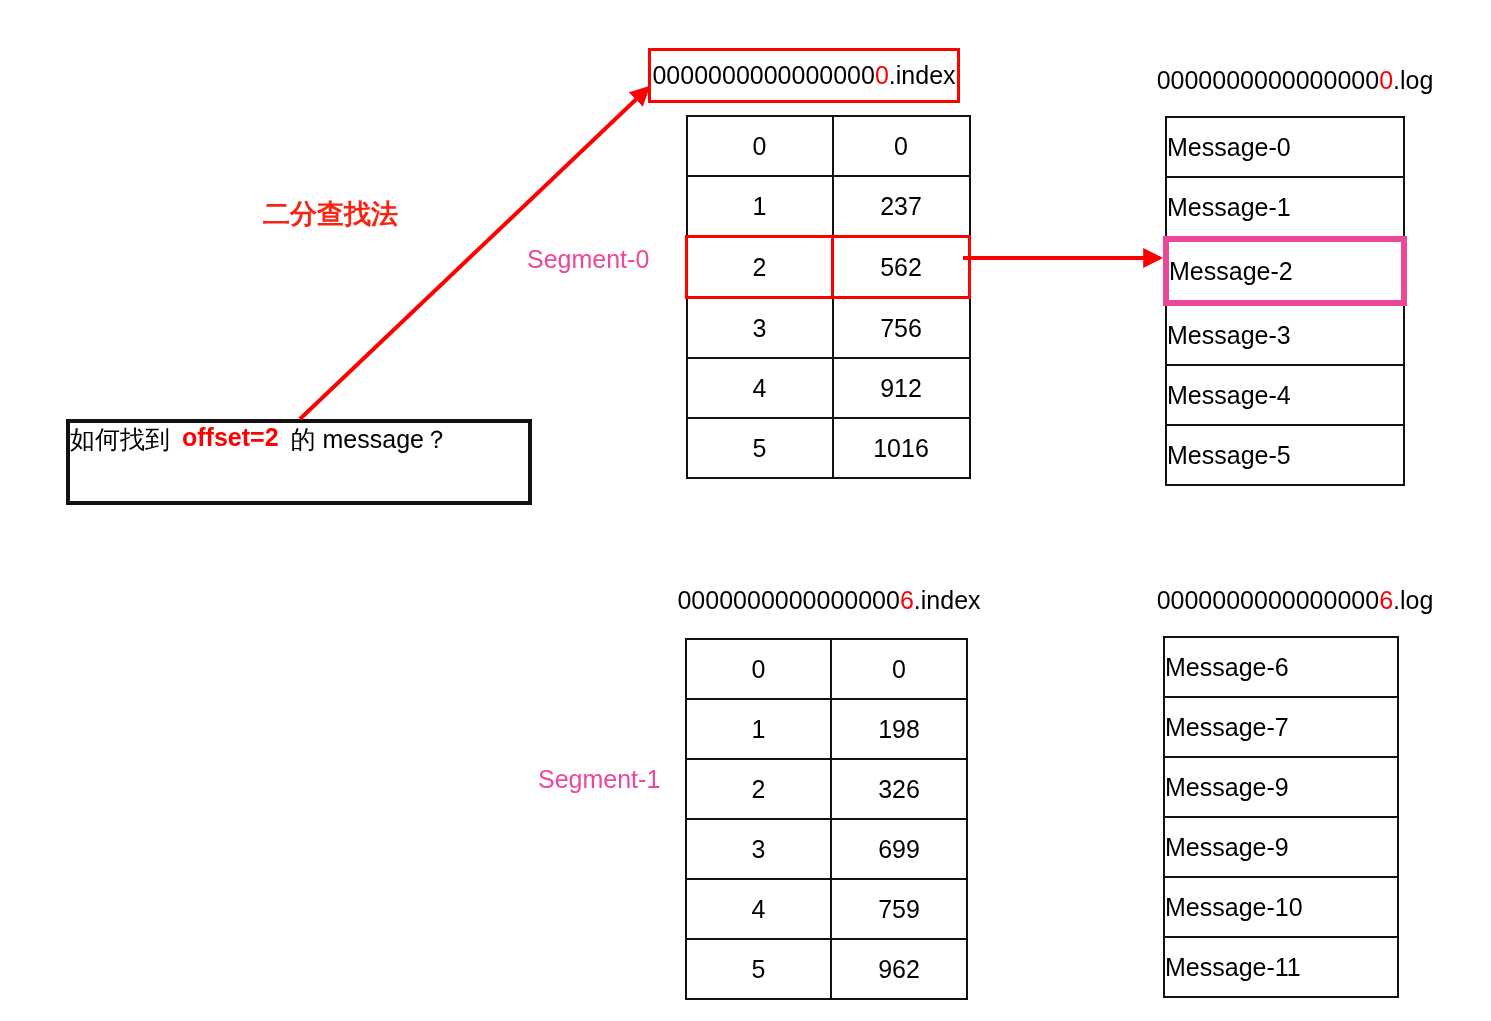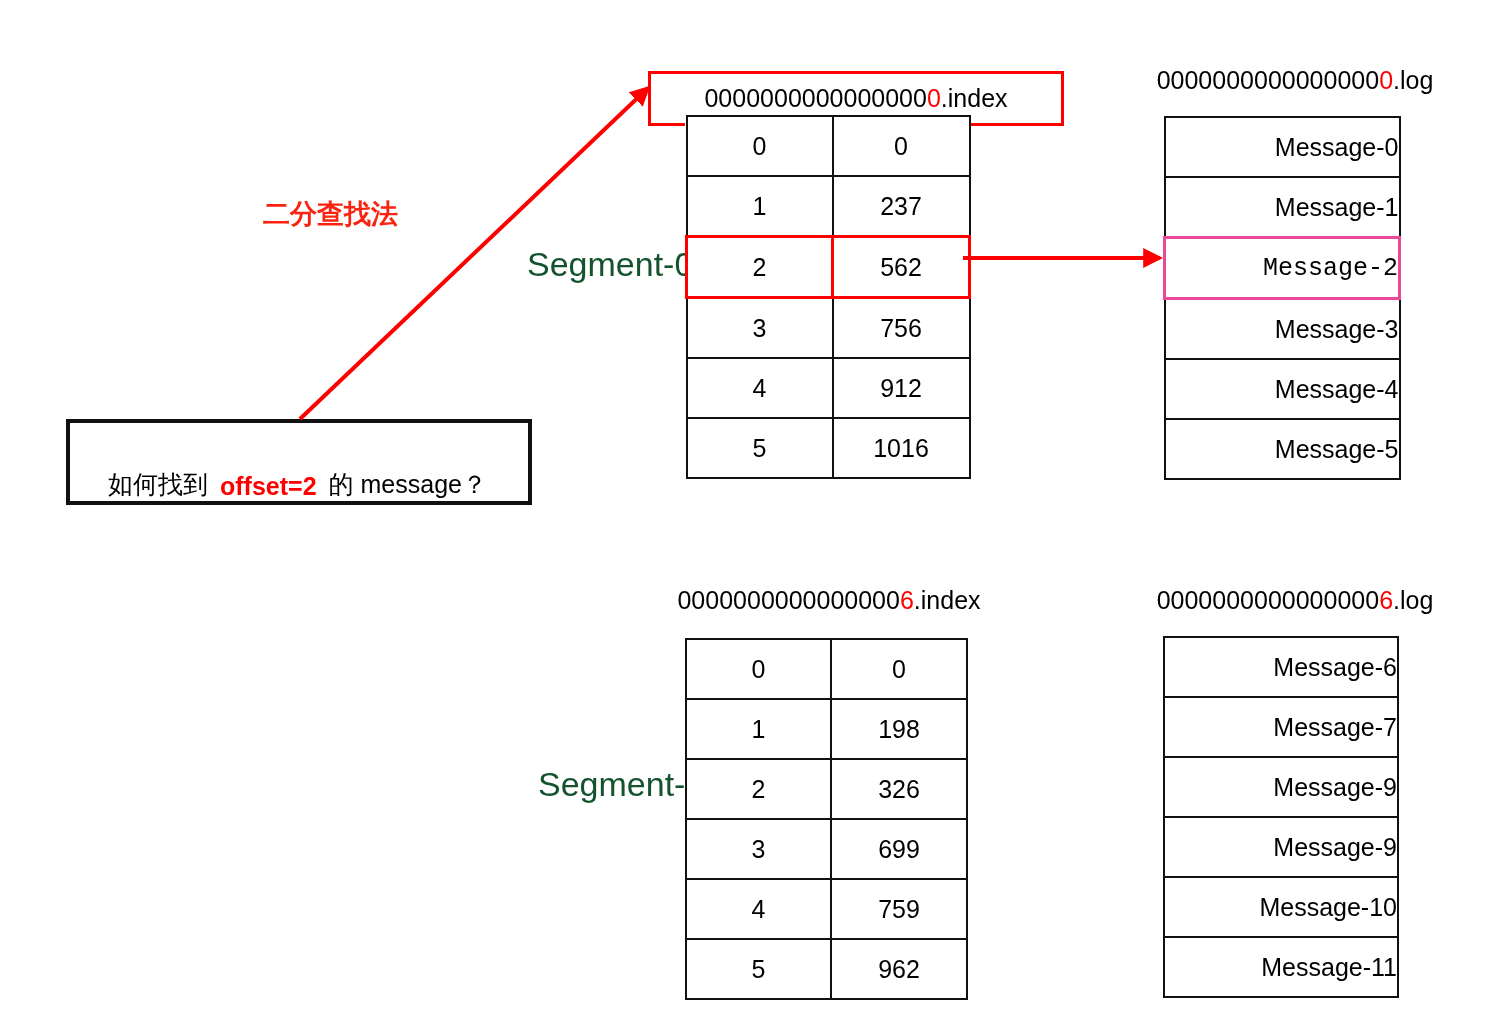--- a/index.html
+++ b/index.html
@@ -75,58 +75,56 @@
   }
 
   
   .log-table {
     border-collapse: collapse;
     table-layout: fixed;
     background: #ffffff;
   }
   .log-table td {
     border: 2px solid #111111;
-    text-align: right;
+    text-align: left;
     vertical-align: middle;
     font-size: 25px;
     color: #000000;
     height: 58px;
     width: 232px;
     padding: 0;
   }
   .log-table tr.highlight td {
-    border: 3px solid #ec4899;
+    border: 6px solid #ec4899;
     position: relative;
     z-index: 3;
-    font-family: Liberation Mono, monospace;
   }
 
   
   .segment-label {
-    font-size: 34px;
-    color: #14532d;
+    font-size: 25px;
+    color: #ec4899;
     white-space: nowrap;
   }
 
   
   .annotation-text {
     font-size: 27px;
     font-weight: bold;
     color: #fa2310;
     white-space: nowrap;
   }
 
   
   .question-box {
     border: 4px solid #111111;
     background: #ffffff;
     box-sizing: border-box;
     display: flex;
-    align-items: flex-end;
-    padding-left: 38px;
+    align-items: flex-start;
     font-size: 25px;
     color: #000000;
     white-space: nowrap;
   }
   .question-box .q-red {
     color: #ff0000;
     font-weight: bold;
     padding: 0 4px;
   }
   .question-box .q-sp { padding: 0 4px; }
@@ -139,21 +137,21 @@
     height: 1021px;
     pointer-events: none;
     z-index: 5;
   }
 </style>
 </head>
 <body>
 
 <div id="canvas">
 
-  <div class="abs filename filename-boxed" style="left:648px; top:48px; width:416px; height:55px;margin-top:23px;">
+  <div class="abs filename filename-boxed" style="left:648px; top:48px; width:312px; height:55px;">
     <span><span>0000000000000000</span><span class="hl">0</span><span>.index</span></span>
   </div>
 
   <div class="abs filename" style="left:1140px; top:68px; width:310px;">
     <span>0000000000000000</span><span class="hl">0</span><span>.log</span>
   </div>
 
   <div class="abs segment-label" style="left:527px; top:245px;">Segment-0</div>
 
   <table class="index-table abs" style="left:685px; top:115px;">

